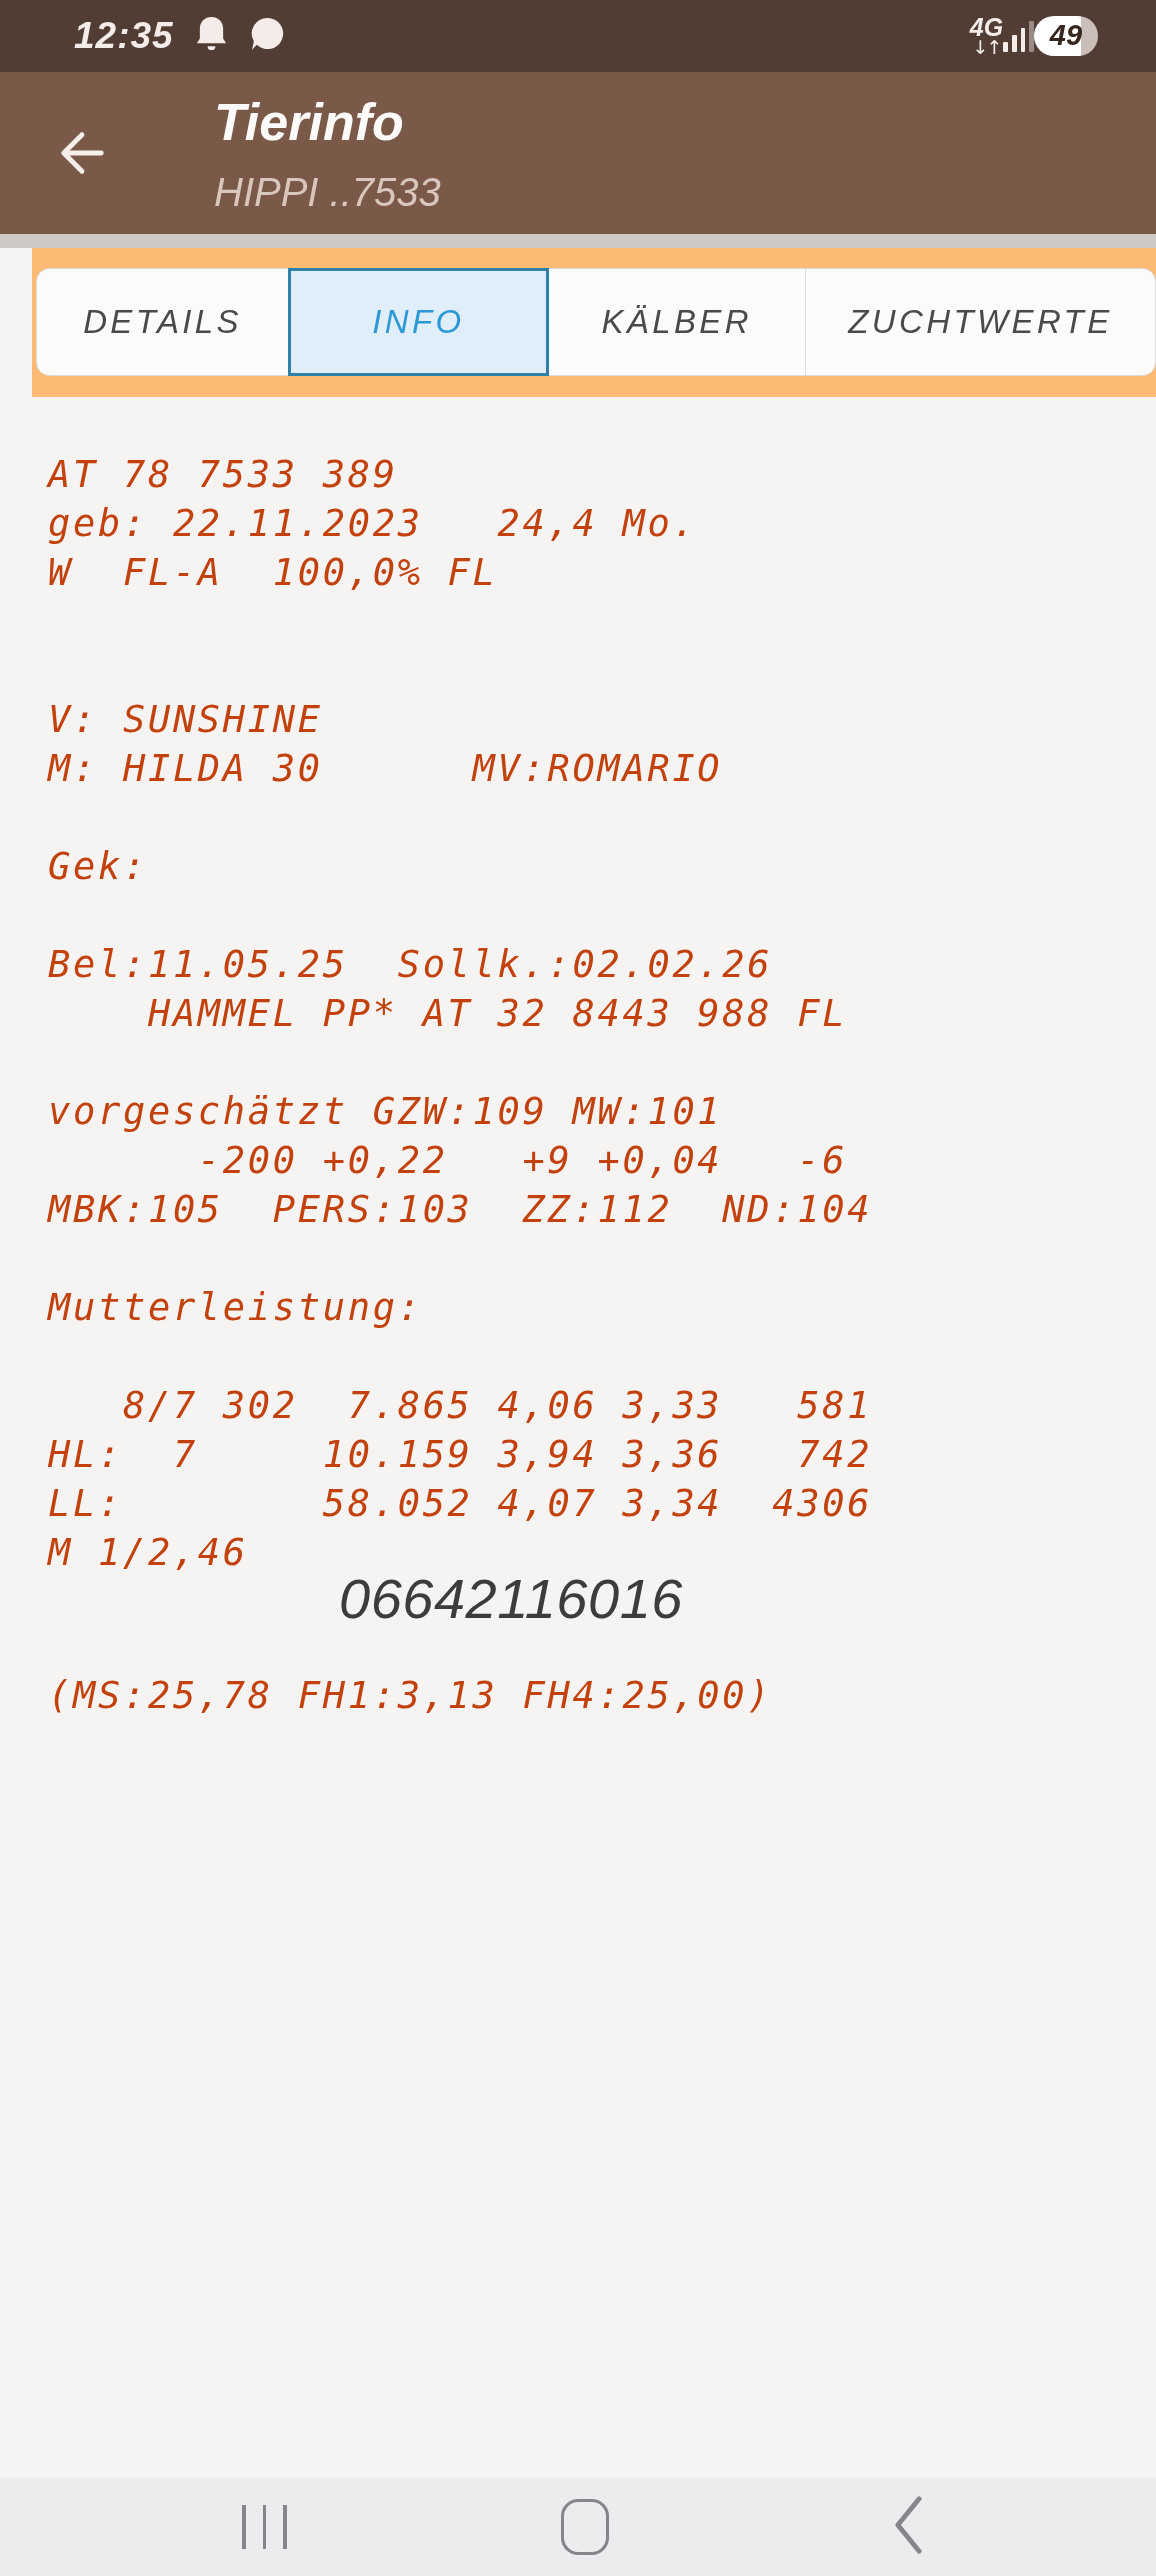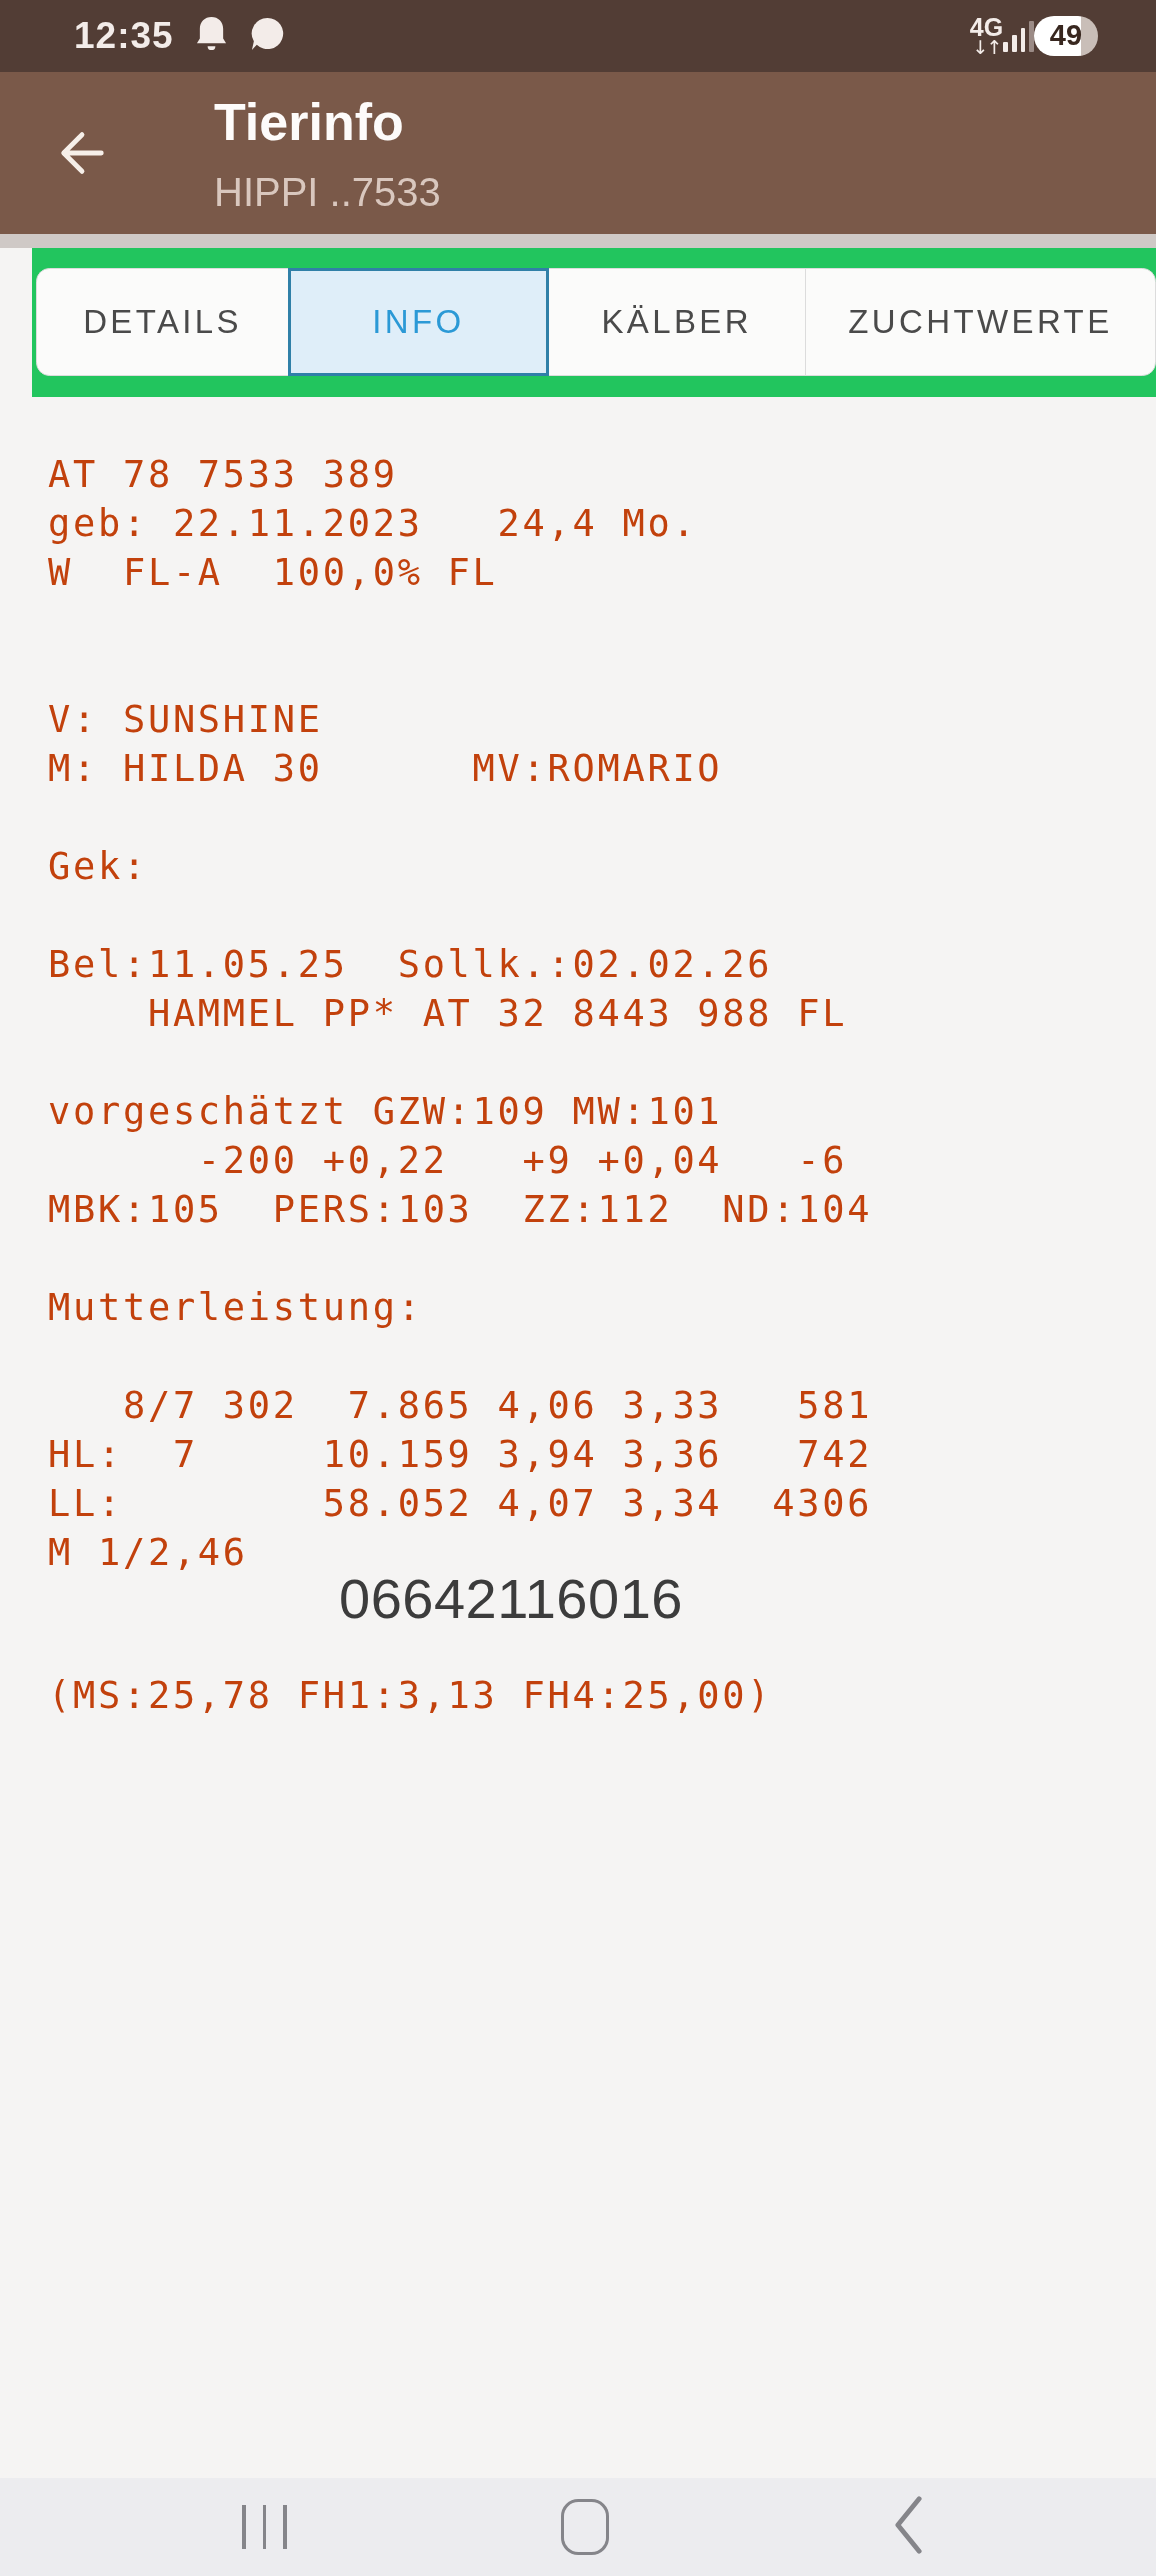--- a/index.html
+++ b/index.html
@@ -1,20 +1,20 @@
 <!DOCTYPE html>
 <html><head>
 <meta charset="utf-8">
 <style>
   html,body{margin:0;padding:0;background:#222;}
   .screen{
     position:relative;width:1156px;height:2576px;margin:0 auto;
     background:#f5f4f3;overflow:hidden;
     font-family:"Liberation Sans",sans-serif;
-    display:flex;flex-direction:column;
+    display:flex;flex-direction:column;font-style:italic;
   }
   
   .status-bar{
     height:72px;background:#523d35;color:#f3ece9;flex:0 0 auto;
     display:flex;align-items:center;justify-content:space-between;
     padding:0 58px 0 74px;box-sizing:border-box;
   }
   .status-left{display:flex;align-items:center;gap:21px;}
   .status-time{font-size:37px;font-weight:bold;letter-spacing:1px;}
   .status-right{display:flex;align-items:center;gap:0;}
@@ -33,21 +33,21 @@
     color:#38271f;font-size:29px;font-weight:bold;
     display:flex;align-items:center;justify-content:center;
   }
   
   .app-bar{height:162px;background:#7a5949;position:relative;flex:0 0 auto;}
   .back-btn{position:absolute;left:55px;top:54px;width:54px;height:54px;cursor:pointer;}
   .appbar-title{position:absolute;left:214px;top:22px;font-size:52px;font-weight:bold;color:#fdfbfa;line-height:56px;}
   .appbar-subtitle{position:absolute;left:214px;top:97px;font-size:40px;color:#d9c7be;line-height:46px;}
   .divider-strip{height:13.5px;background:#cfc9c6;flex:0 0 auto;}
   
-  .tab-bar{height:149px;flex:0 0 auto;display:flex;padding:20px 0 0 3.9px;box-sizing:border-box;background:#22c55e;margin-left:32px;}
+  .tab-bar{height:149px;flex:0 0 auto;display:flex;padding:20px 0 0 3.9px;box-sizing:border-box;background:#fdba74;margin-left:32px;}
   .tab{
     height:108px;box-sizing:border-box;margin-left:-1px;
     display:flex;align-items:center;justify-content:center;
     background:#fbfbfa;border:1px solid #dcdcdc;
     color:#4a4a4a;font-size:33px;font-weight:500;letter-spacing:3.4px;cursor:pointer;
   }
   .tab:first-child{margin-left:0;border-radius:13.5px 0 0 13.5px;}
   .tab:last-child{border-radius:0 13.5px 13.5px 0;}
   .tab.selected{background:#dfeef9;border:3.9px solid #3080a8;color:#2b99d6;z-index:2;}
   .tab-details{width:259px;}

